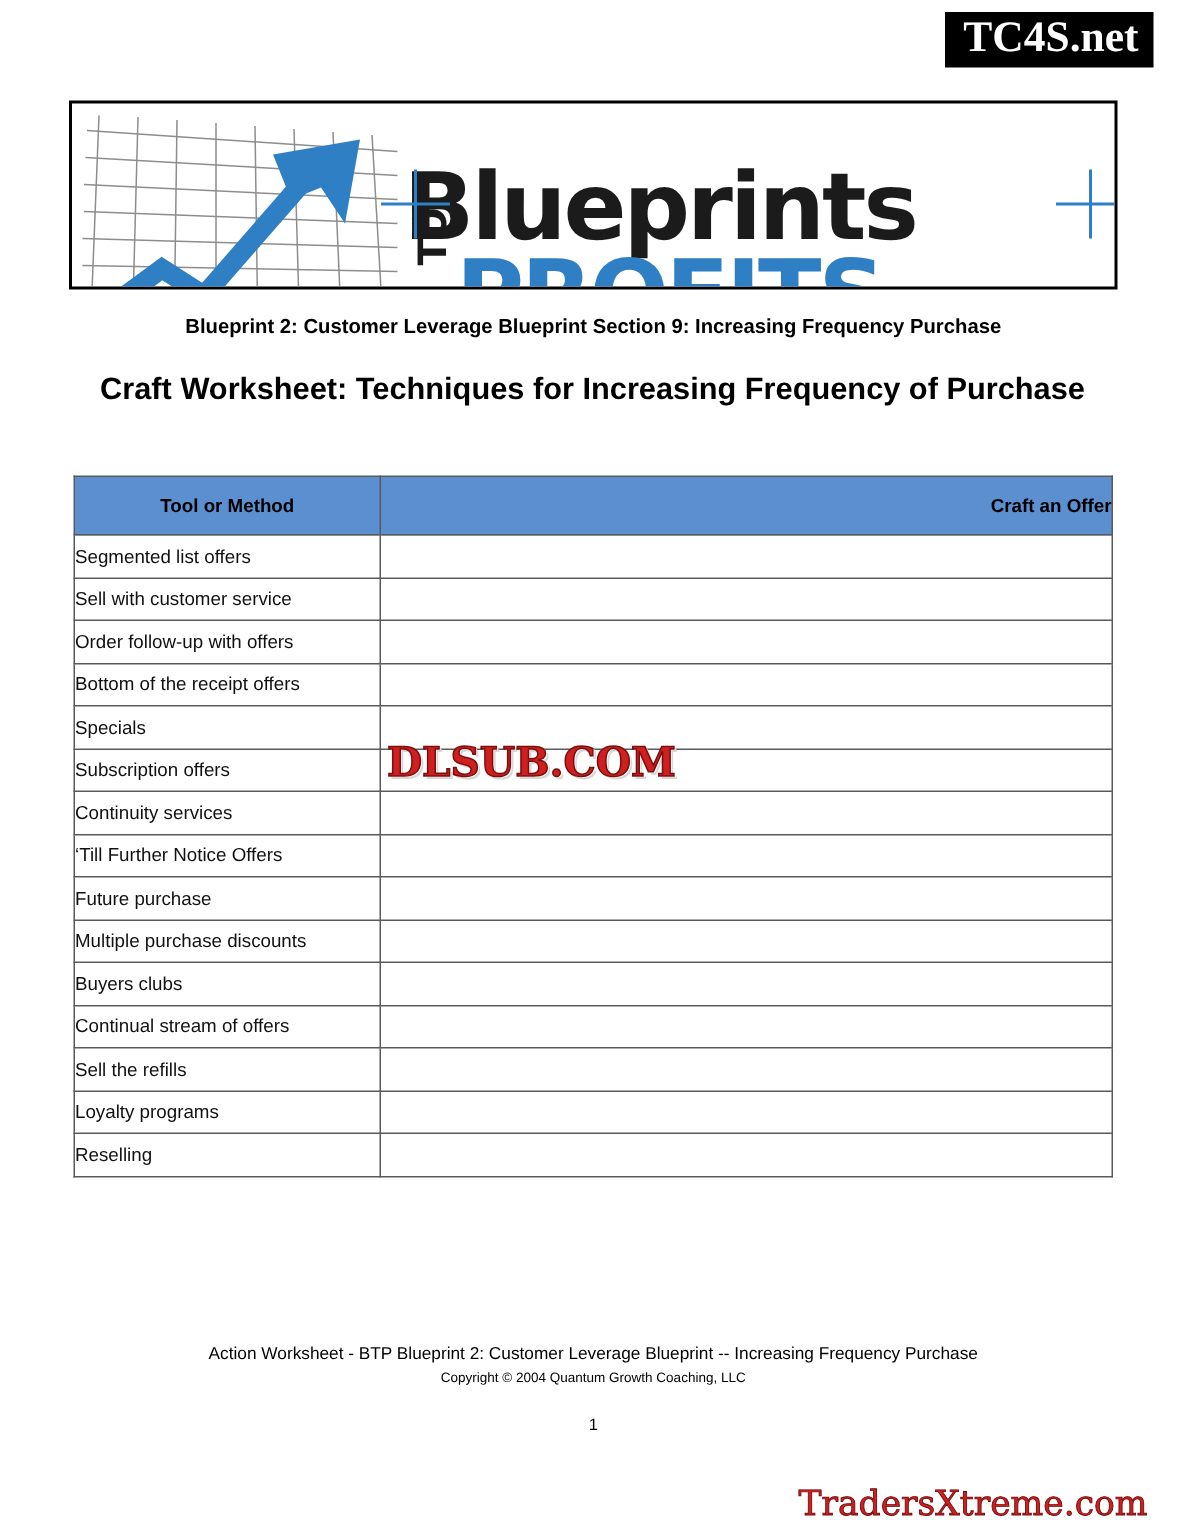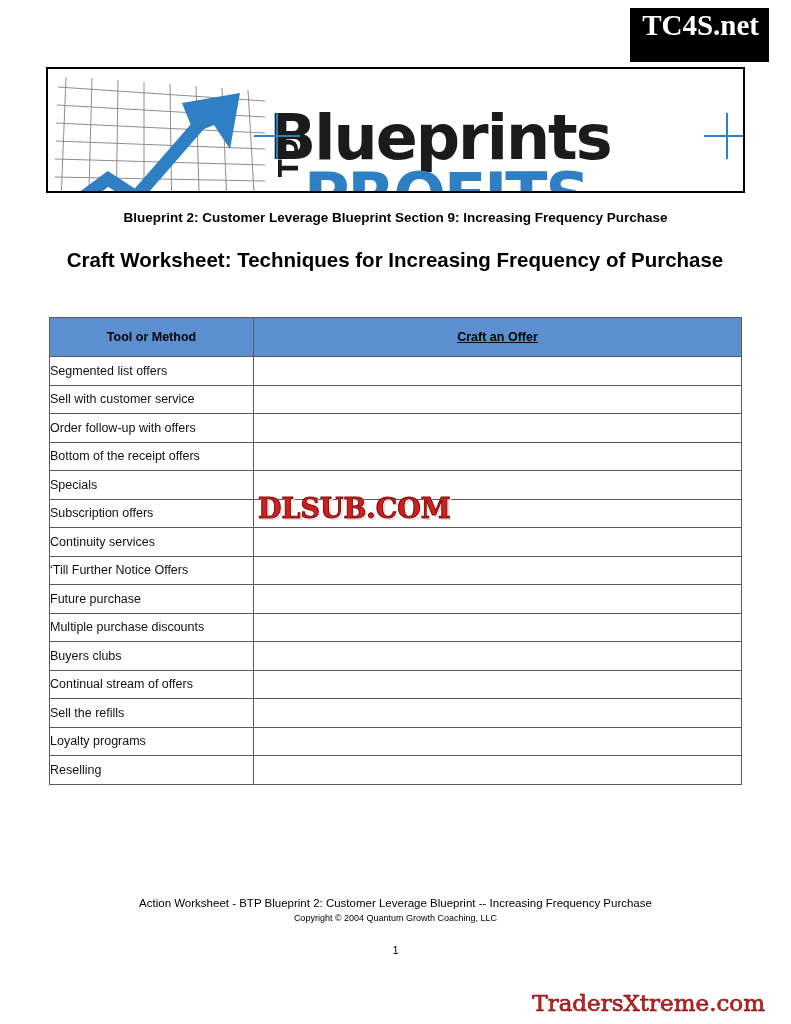--- a/index.html
+++ b/index.html
@@ -25,21 +25,21 @@
   
   .tc4s-watermark {
     position: absolute;
     top: 8px;
     right: 22px;
     font-family: "Liberation Serif", serif;
     font-size: 29px;
     font-weight: bold;
     color: #ffffff;
     background: #000000;
-    padding: 3px 10px 22px 12px;
+    padding: 3px 10px 5px 12px;
     letter-spacing: 0px;
     line-height: 1;
     z-index: 5;
   }
 
   
   .logo-box {
     position: absolute;
     left: 46px;
     top: 30px;
@@ -147,21 +147,21 @@
     vertical-align: middle;
   }
   .worksheet-table thead th {
     background: #5b8fd0;
     height: 38px;
     color: #000;
     font-size: 12.5px;
     font-weight: bold;
   }
   .th-tool { width: 203px; text-align: center; }
-  .th-offer { text-align: center; padding-left: 10px; text-decoration: underline; }
+  .th-offer { text-align: right; padding-left: 10px; }
   .worksheet-table tbody td {
     height: 27.5px;
     font-size: 12.5px;
     color: #111;
   }
   .td-tool { padding-left: 9px; }
   .td-offer { }
 
   
   .dlsub-watermark {

